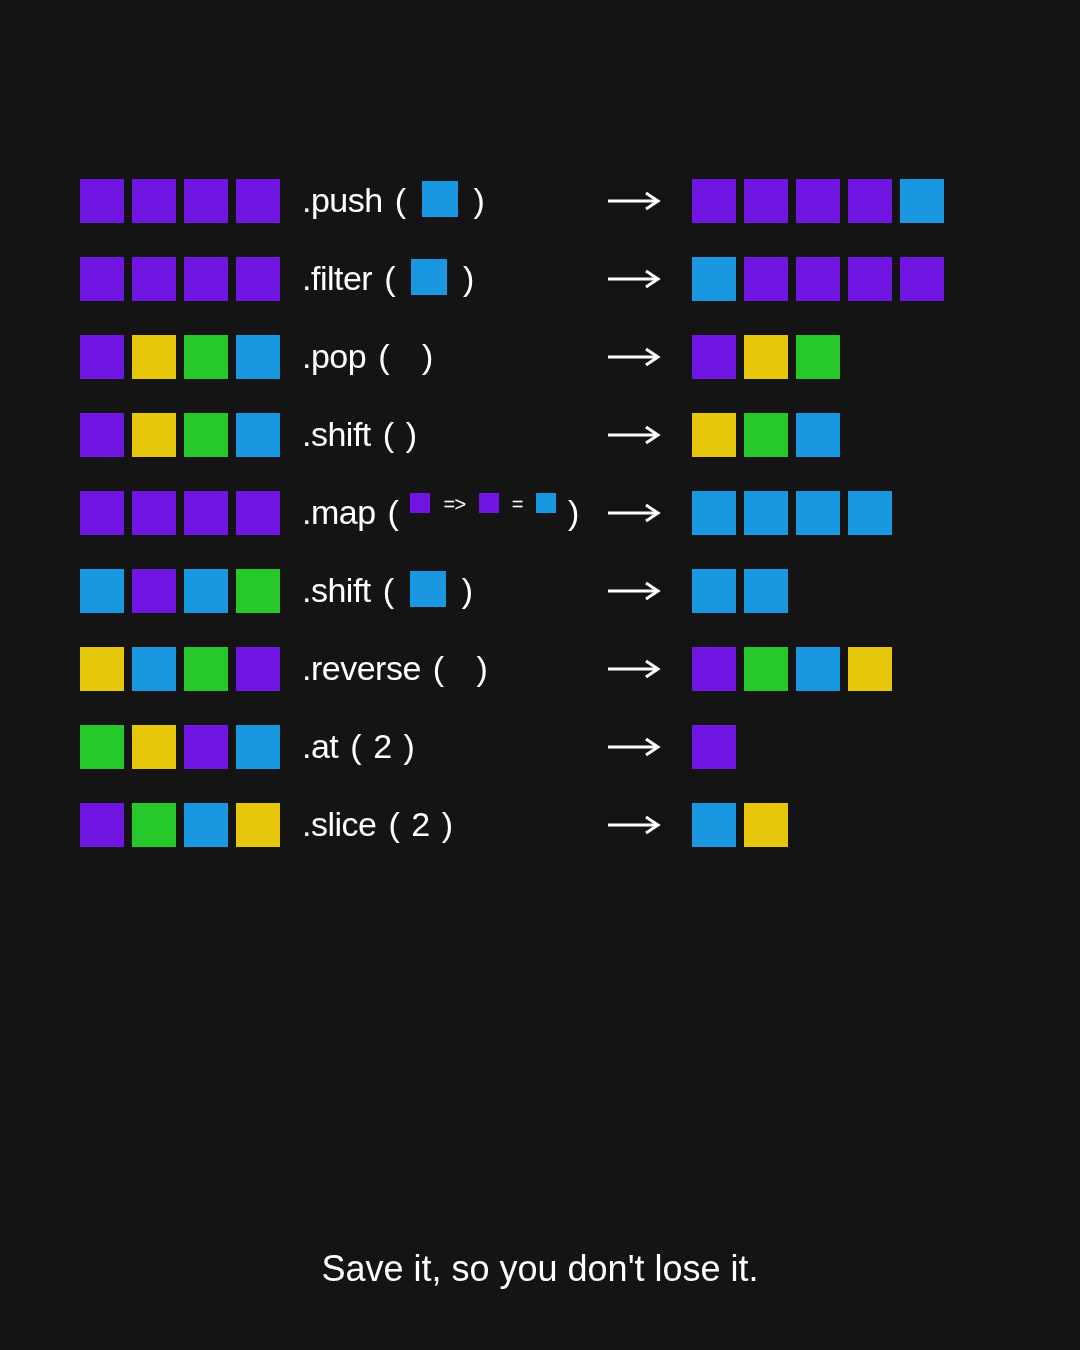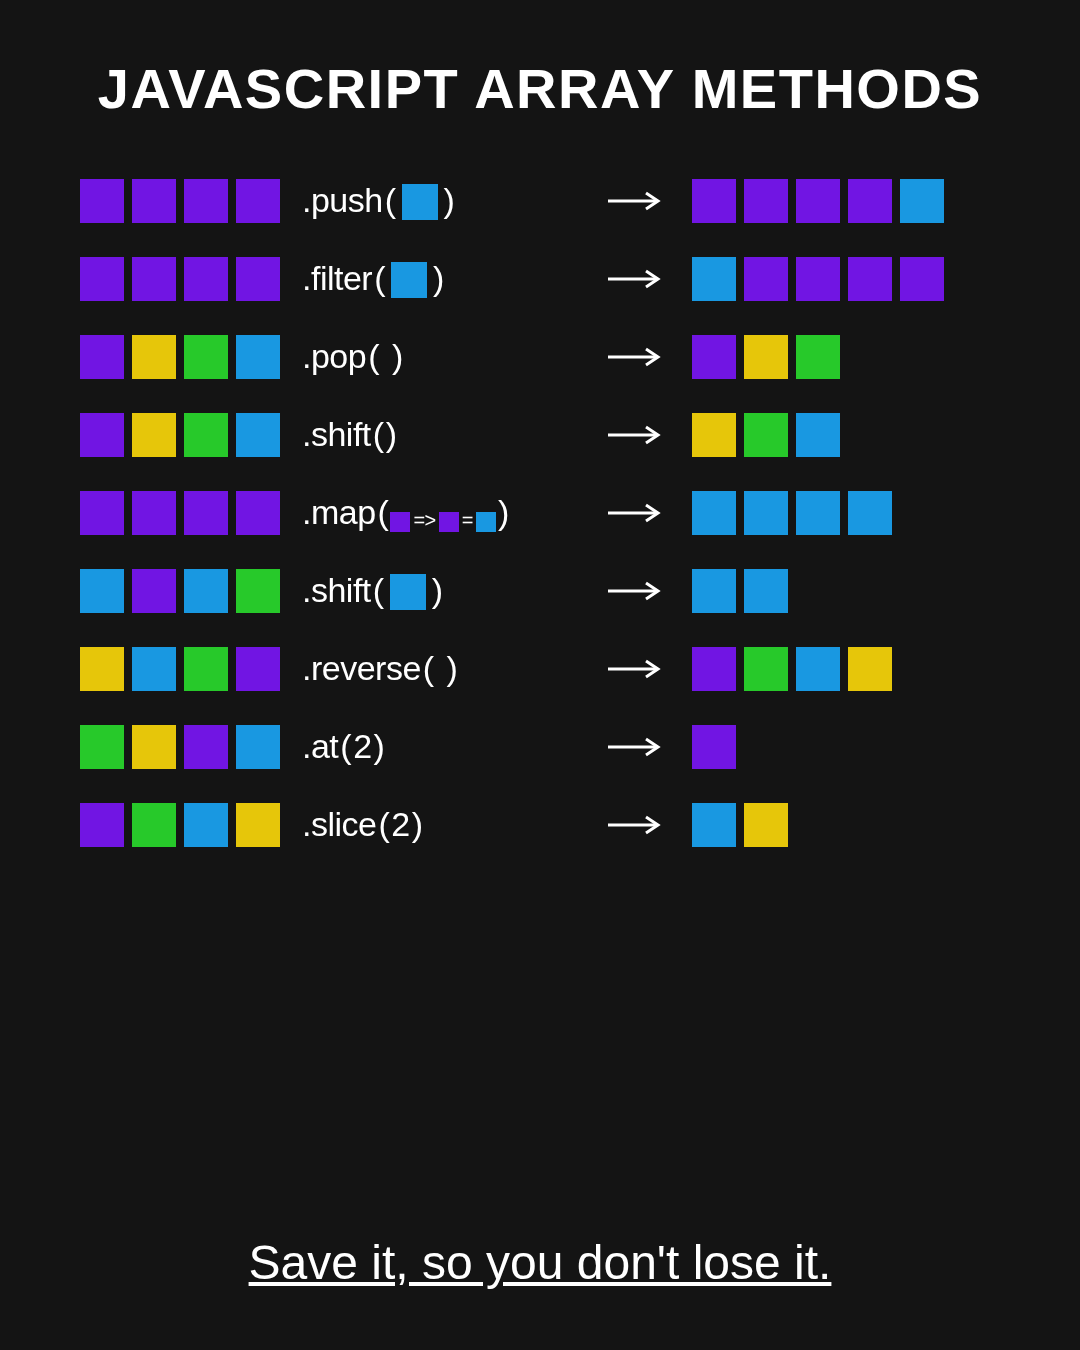--- a/index.html
+++ b/index.html
@@ -56,22 +56,22 @@
   .box {
     width: 44px;
     height: 44px;
     flex-shrink: 0;
   }
   .method {
     font-size: 34px;
     font-weight: 500;
     white-space: nowrap;
     display: flex;
-    align-items: flex-end;
-    gap: 2px;
+    align-items: flex-start;
+    gap: 12px;
     letter-spacing: -0.5px;
   }
   .method .paren-box {
     width: 36px;
     height: 36px;
     margin: 0 4px;
   }
   .method .mini {
     width: 20px;
     height: 20px;
@@ -81,35 +81,34 @@
     font-size: 20px;
     margin: 0 1px;
   }
   .arrow {
     display: flex;
     align-items: center;
     justify-content: center;
   }
   .footer {
     margin-top: auto;
-    font-size: 48px;
+    font-size: 36px;
     font-weight: 500;
     padding-bottom: 10px;
-    text-decoration: underline;
   }
   
 </style>
 </head>
 <body>
 
 <div class="page">
 
 
   <h1 class="title">
-    <span>JAVASCRIPT ARRAY METHODS</span><br>
+    <br>
   </h1>
 
   <div class="rows" id="rows">
       <div class="row">
         <div class="boxes">
           <div class="box" style="background: rgb(113, 21, 227);"></div>
           <div class="box" style="background: rgb(113, 21, 227);"></div>
           <div class="box" style="background: rgb(113, 21, 227);"></div>
           <div class="box" style="background: rgb(113, 21, 227);"></div>
         </div>

